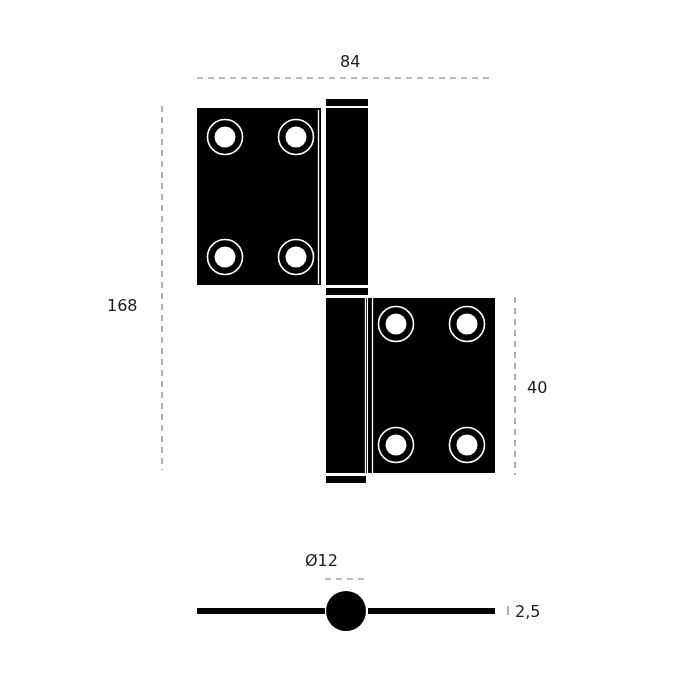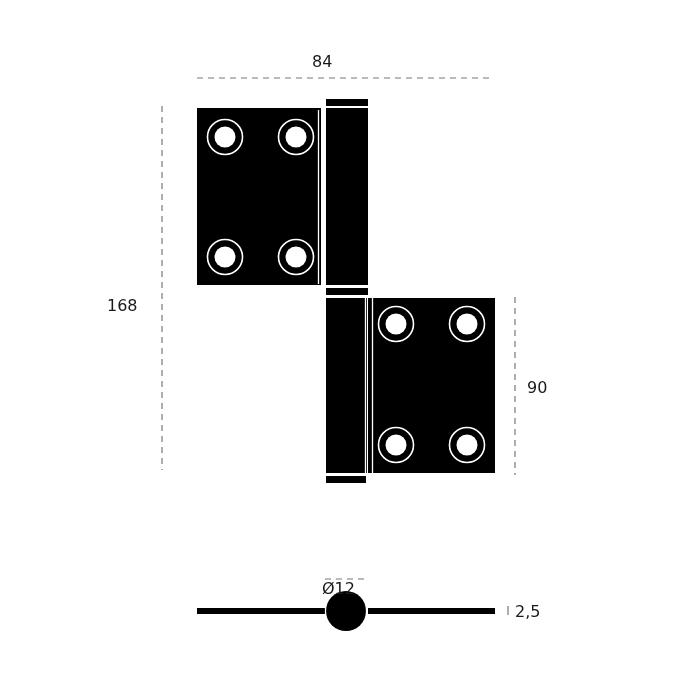--- a/index.html
+++ b/index.html
@@ -79,17 +79,17 @@
 
   <g>
     <rect x="197" y="608" width="128" height="6" fill="#000"></rect>
     <rect x="368" y="608" width="127" height="6" fill="#000"></rect>
     <circle cx="346" cy="611" r="20" fill="#000"></circle>
     <line x1="325.5" y1="604" x2="325.5" y2="618" stroke="#fff" stroke-width="1.2"></line>
     <line x1="366.5" y1="604" x2="366.5" y2="618" stroke="#fff" stroke-width="1.2"></line>
   </g>
 </svg>
 
-<div class="dim-label" style="left:312px; top:54px;">84</div>
+<div class="dim-label" style="left:340px; top:54px;">84</div>
 <div class="dim-label" style="left:107px; top:298px;">168</div>
-<div class="dim-label" style="left:527px; top:380px;">90</div>
-<div class="dim-label" style="left:322px; top:553px;margin-top:28px;">Ø12</div>
+<div class="dim-label" style="left:527px; top:380px;">40</div>
+<div class="dim-label" style="left:305px; top:553px;">Ø12</div>
 <div class="dim-label" style="left:515px; top:604px;text-align:right;">2,5</div>
 
 </body></html>

